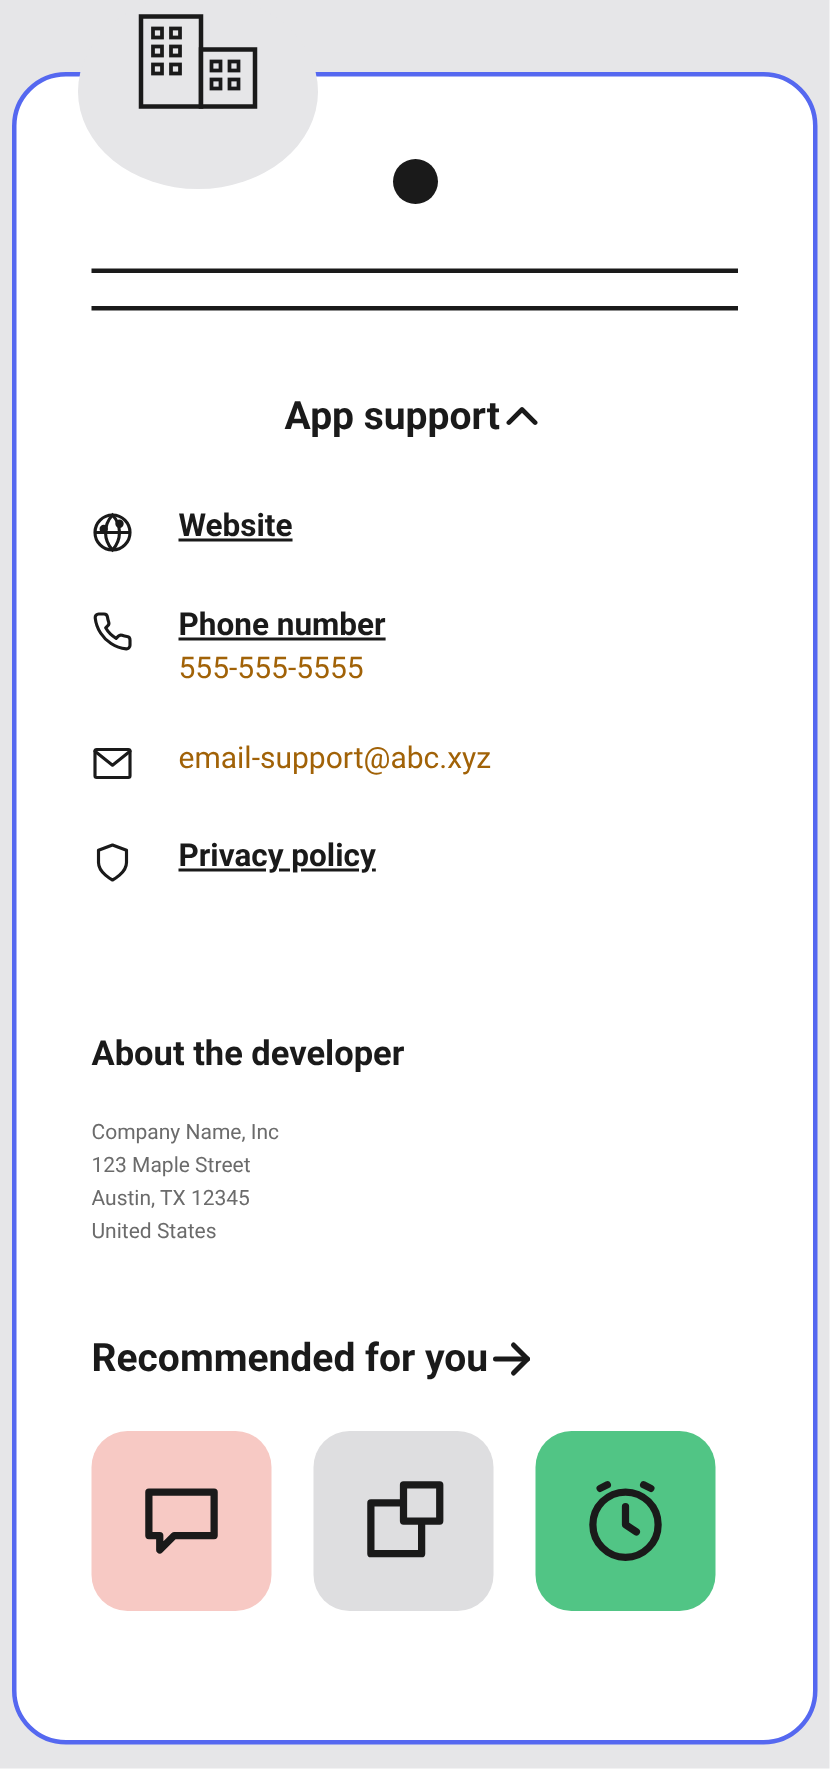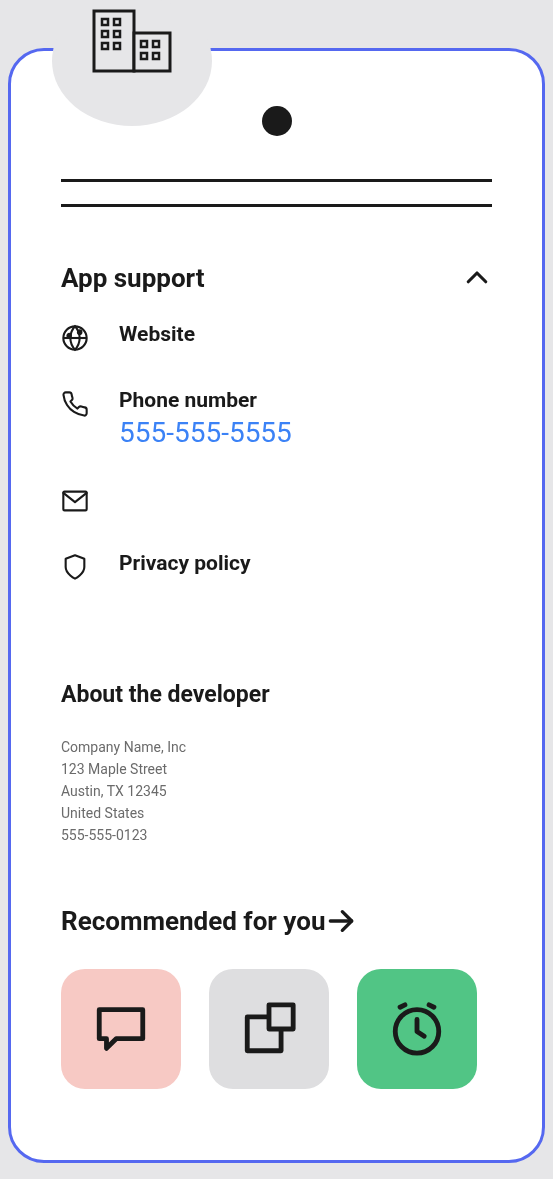--- a/index.html
+++ b/index.html
@@ -71,22 +71,22 @@
       background: #1a1a1a;
       margin-bottom: 22px;
     }
     .top-lines .line2 {
       height: 3px;
       background: #1a1a1a;
     }
     .section-header {
       display: flex;
       align-items: center;
-      justify-content: space-between;
-      margin-bottom: 29px;
+      justify-content: center;
+      margin-bottom: 46px;
     }
     .section-header h2 {
       font-size: 26px;
       font-weight: 700;
       color: #1a1a1a;
     }
     .chevron {
       width: 30px;
       height: 30px;
     }
@@ -107,24 +107,25 @@
     }
     .support-text {
       display: flex;
       flex-direction: column;
       gap: 4px;
     }
     .support-text .label {
       font-size: 21px;
       font-weight: 700;
       color: #1a1a1a;
+      text-decoration: underline;
     }
     .support-text .value {
-      font-size: 28px;
-      color: #3b82f6;
+      font-size: 20px;
+      color: #a16207;
     }
     .about-section {
       margin-top: 100px;
     }
     .about-section h3 {
       font-size: 23px;
       font-weight: 700;
       color: #1a1a1a;
       margin-bottom: 28px;
     }
@@ -228,39 +229,39 @@
         <span class="value">555-555-5555</span>
       </div>
     </div>
 
     <div class="support-item">
       <svg class="support-icon" viewBox="0 0 24 24" fill="none" stroke="#1a1a1a" stroke-width="1.8" stroke-linecap="round" stroke-linejoin="round">
         <rect x="2" y="4" width="20" height="16" rx="1"></rect>
         <polyline points="2,5 12,13 22,5"></polyline>
       </svg>
       <div class="support-text">
+        <span class="value">email-support@abc.xyz</span>
       </div>
     </div>
 
     <div class="support-item">
       <svg class="support-icon" viewBox="0 0 24 24" fill="none" stroke="#1a1a1a" stroke-width="1.8" stroke-linecap="round" stroke-linejoin="round">
         <path d="M12 22s8-4 8-10V5l-8-3-8 3v7c0 6 8 10 8 10z"></path>
       </svg>
       <div class="support-text">
         <span class="label">Privacy policy</span>
       </div>
     </div>
 
     <div class="about-section">
       <h3>About the developer</h3>
       <div class="about-line">Company Name, Inc</div>
       <div class="about-line">123 Maple Street</div>
       <div class="about-line">Austin, TX 12345</div>
       <div class="about-line">United States</div>
-      <div class="about-line">555-555-0123</div>
     </div>
 
     <div class="recommended-section">
       <div class="recommended-header">
         <h2>Recommended for you</h2>
         <svg class="arrow-right" viewBox="0 0 24 24" fill="none" stroke="#1a1a1a" stroke-width="2.5" stroke-linecap="round" stroke-linejoin="round">
           <line x1="4" y1="12" x2="20" y2="12"></line>
           <polyline points="13 5 20 12 13 19"></polyline>
         </svg>
       </div>

